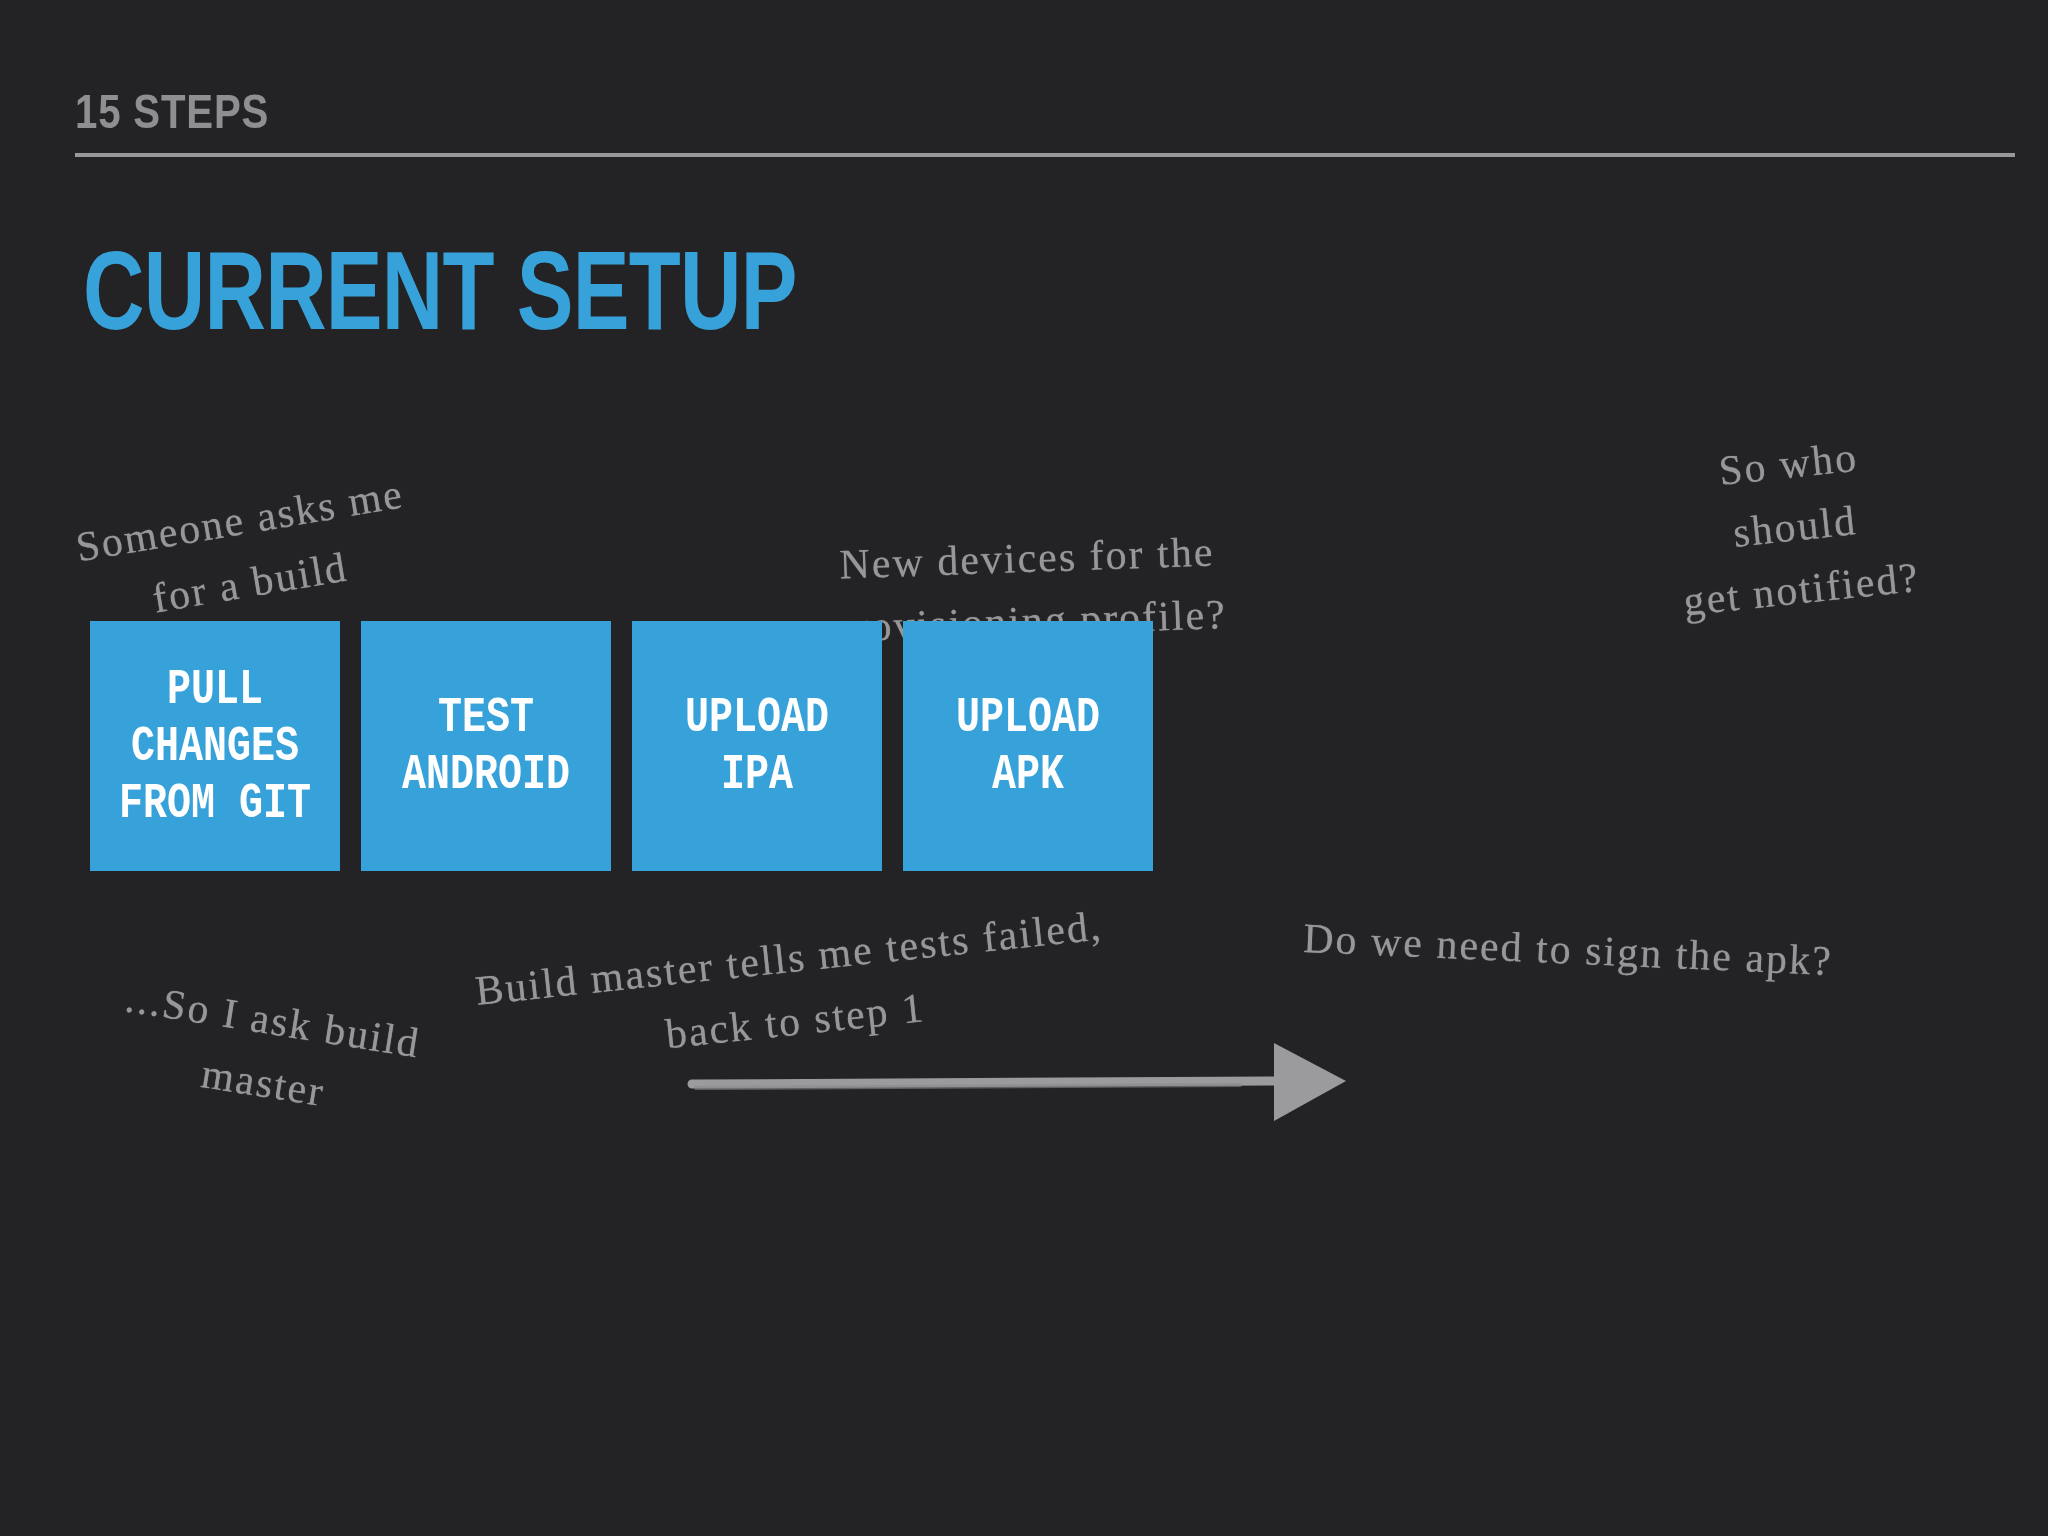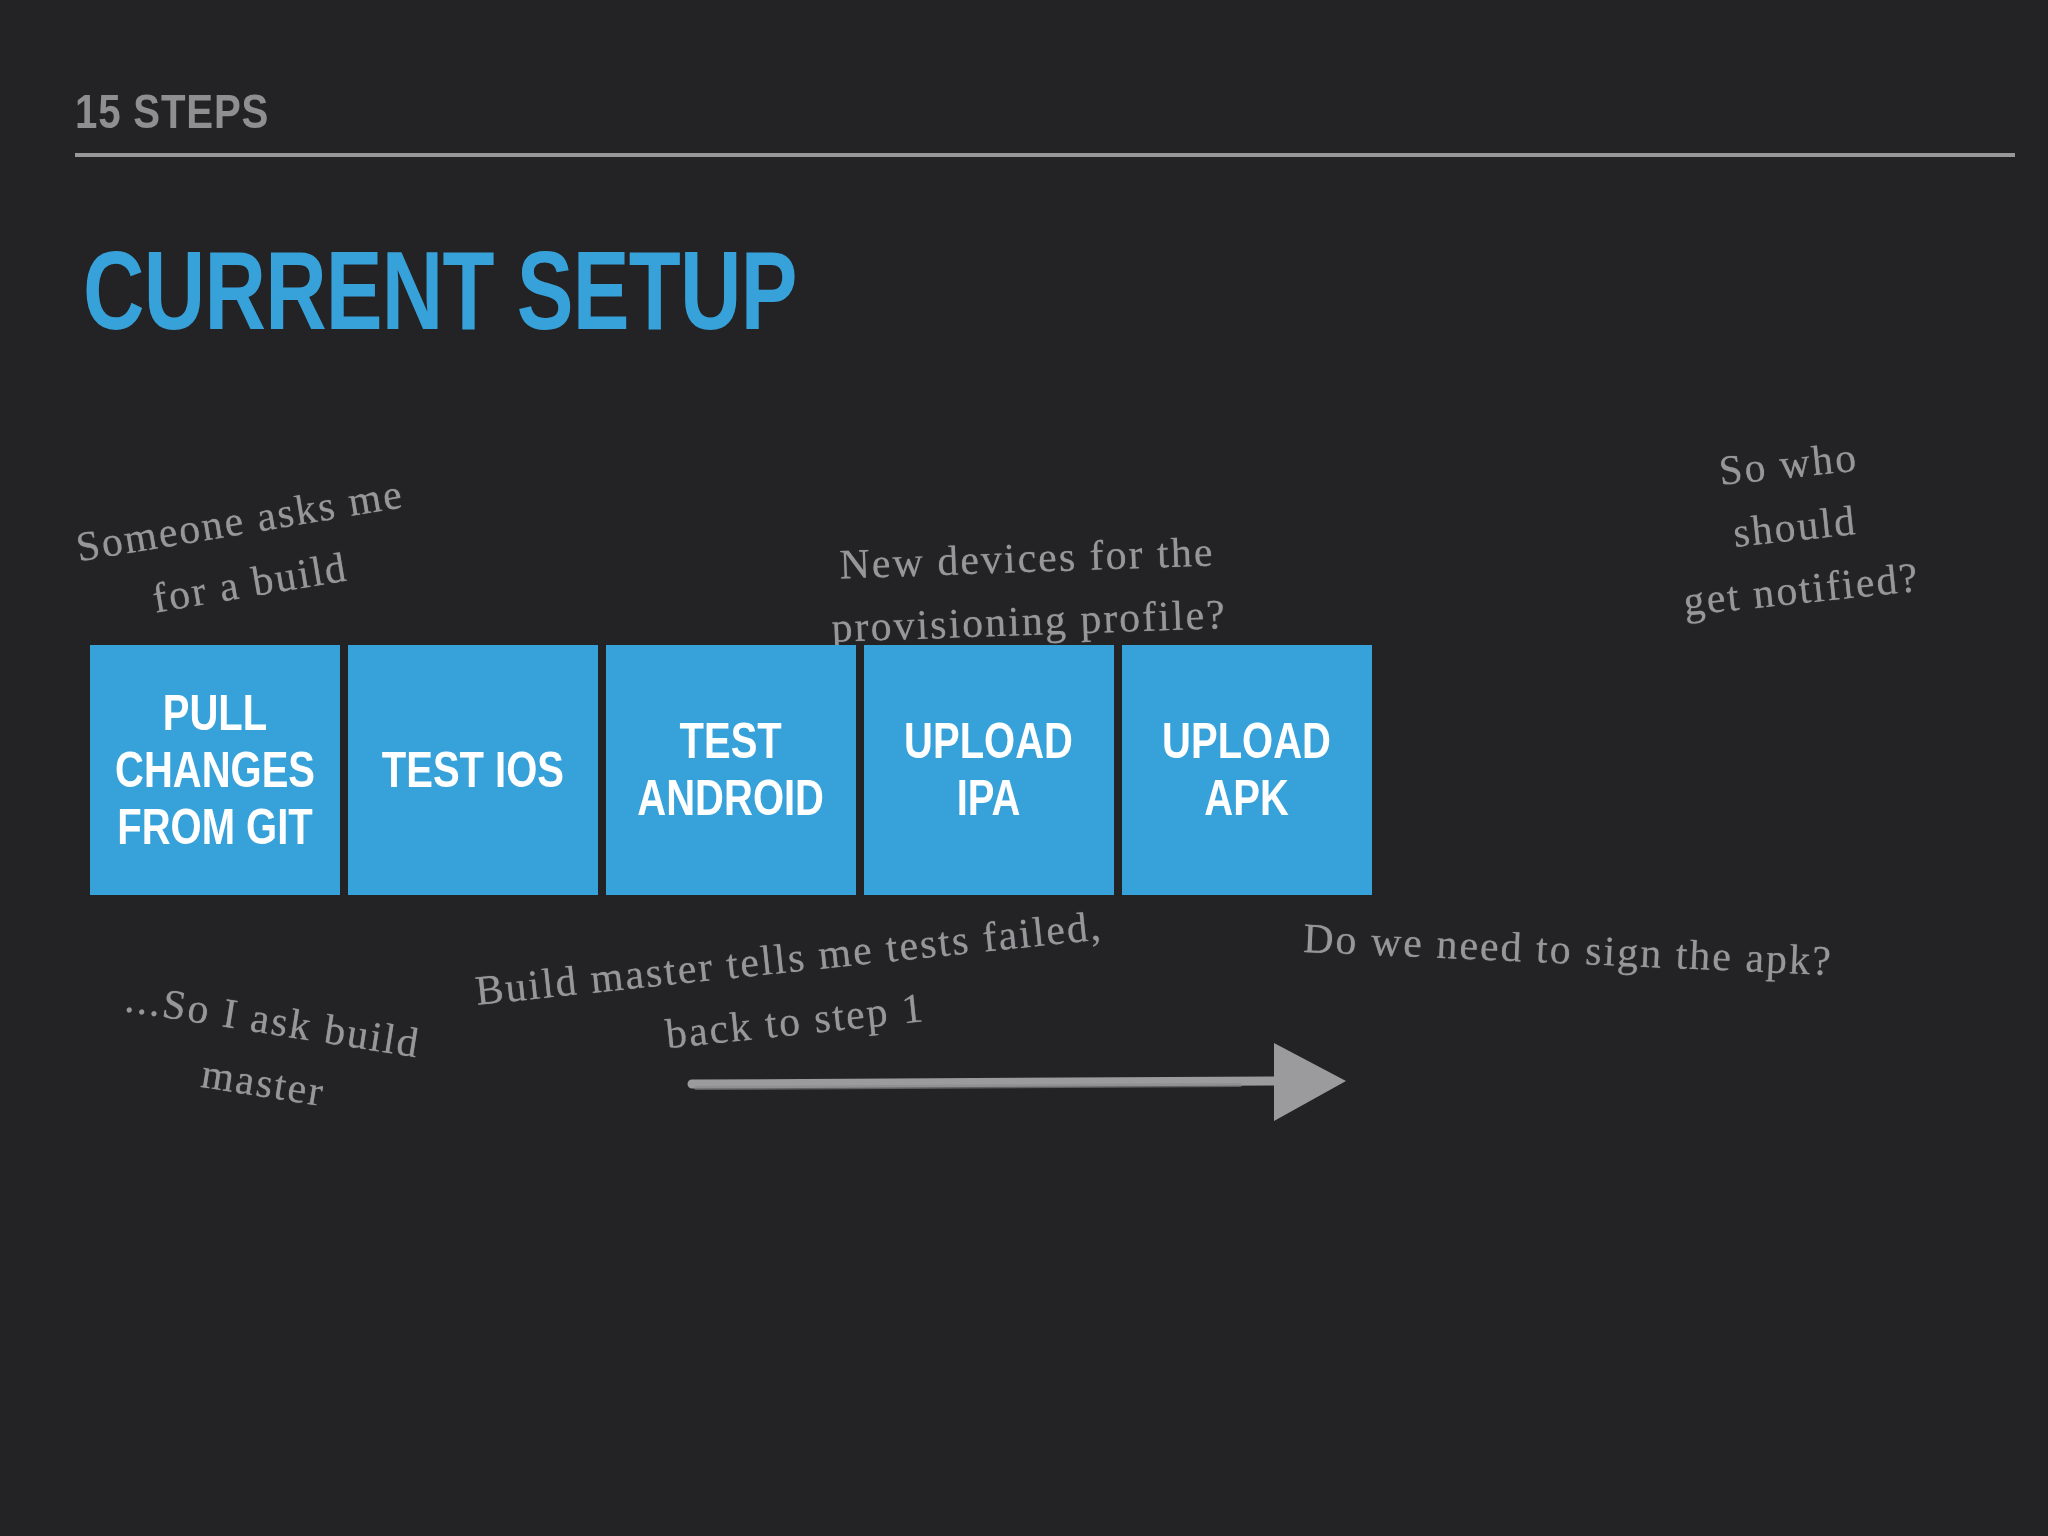--- a/index.html
+++ b/index.html
@@ -44,23 +44,24 @@
     letter-spacing: -1px;
     transform: scaleX(0.76);
     transform-origin: left center;
     white-space: nowrap;
   }
 
   
   .steps-row {
     position: absolute;
     left: 90px;
-    top: 645px;
+    top: 621px;
     display: flex;
-    gap: 8px;
+    gap: 21px;
+    font-family: Liberation Mono, monospace;
   }
   .step-box {
     width: 250px;
     height: 250px;
     background: #37a1d9;
     display: flex;
     align-items: center;
     justify-content: center;
   }
   .step-label {
@@ -120,23 +121,20 @@
 back to step 1</div>
   <div class="annotation ann-6">Do we need to sign the apk?</div>
 
   <div class="steps-row">
     <div class="step-box">
       <div class="step-label">PULL
 CHANGES
 FROM GIT</div>
     </div>
     <div class="step-box">
-      <div class="step-label">TEST IOS</div>
-    </div>
-    <div class="step-box">
       <div class="step-label">TEST
 ANDROID</div>
     </div>
     <div class="step-box">
       <div class="step-label">UPLOAD
 IPA</div>
     </div>
     <div class="step-box">
       <div class="step-label">UPLOAD
 APK</div>

